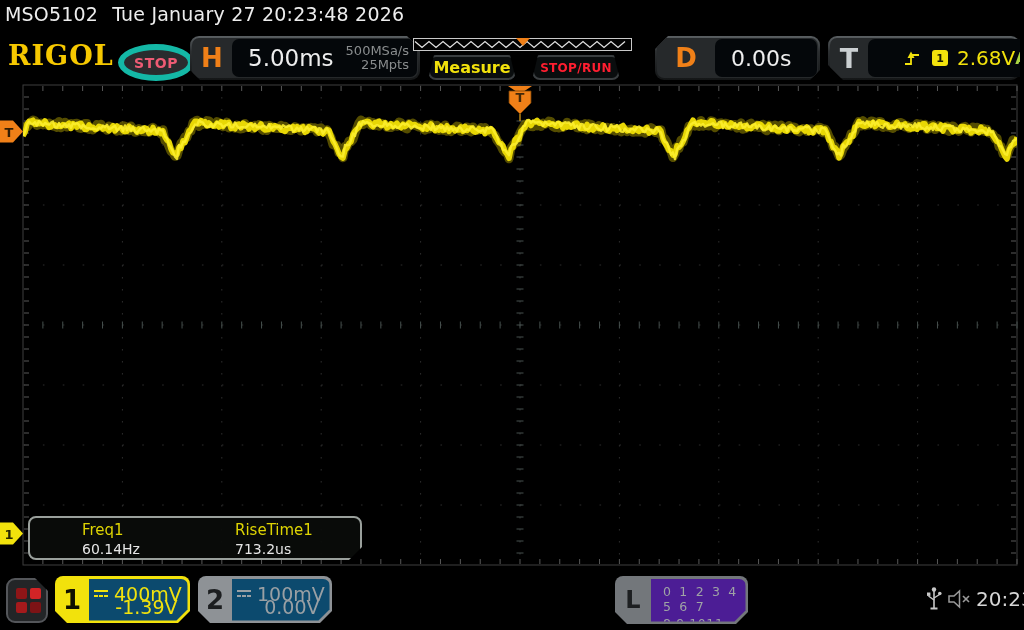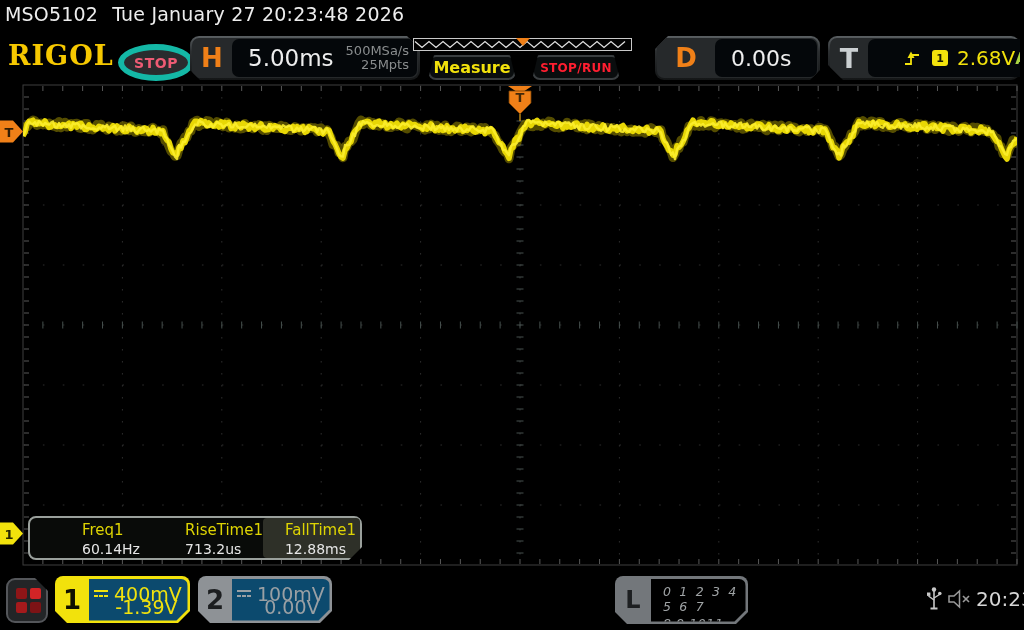--- a/index.html
+++ b/index.html
@@ -52,23 +52,23 @@
            clip-path:polygon(0 0,100% 0,100% calc(100% - 12px),calc(100% - 12px) 100%,12px 100%,0 calc(100% - 12px));}
   .chtab{position:absolute;left:0;top:0;bottom:0;width:34px;display:flex;align-items:center;justify-content:center;
          font-size:26px;font-weight:bold;}
   .chbody{position:absolute;left:34px;top:2.5px;right:2.5px;bottom:2.5px;background:#0c4a6e;
           border-radius:0 7px 7px 0;
           clip-path:polygon(0 0,100% 0,100% calc(100% - 11px),calc(100% - 11px) 100%,0 100%);}
   .chrow1{position:absolute;left:4px;top:4px;display:flex;align-items:center;font-size:19px;}
   .chrow2{position:absolute;right:10px;bottom:3px;font-size:19px;}
   .lbadge{position:absolute;left:615px;top:576px;width:133px;height:48px;background:#73777b;border-radius:8px;
           clip-path:polygon(0 0,100% 0,100% calc(100% - 12px),calc(100% - 12px) 100%,12px 100%,0 calc(100% - 12px));}
-  .lbody{position:absolute;left:36px;top:2.5px;right:2.5px;bottom:2.5px;background:#000000;
+  .lbody{position:absolute;left:36px;top:2.5px;right:2.5px;bottom:2.5px;background:#4c1d95;
          border-radius:0 7px 7px 0;padding-left:12px;box-sizing:border-box;color:#9fa3a5;
-         clip-path:polygon(0 0,100% 0,100% calc(100% - 11px),calc(100% - 11px) 100%,0 100%);font-style:italic;}
+         clip-path:polygon(0 0,100% 0,100% calc(100% - 11px),calc(100% - 11px) 100%,0 100%);}
   .lrow1{font-size:12.5px;letter-spacing:2.2px;margin-top:5px;}
   .lrow2{font-size:12.5px;letter-spacing:0.6px;margin-top:2px;}
   .clock{position:absolute;left:976px;top:587px;font-size:20px;color:#d6d6d6;}
   svg{display:block;}
   #scope-svg{position:absolute;left:0;top:0;pointer-events:none;}
 </style>
 </head>
 <body>
 
 <div class="screen">
@@ -445,24 +445,20 @@
 
   <div class="measbox">
     <div class="meascol" style="padding-left:52px;box-sizing:border-box;">
       <div class="measlabel">Freq1</div>
       <div class="measval">60.14Hz</div>
     </div>
     <div class="meascol" style="padding-left:28px;box-sizing:border-box;">
       <div class="measlabel">RiseTime1</div>
       <div class="measval">713.2us</div>
     </div>
-    <div class="meascol sel" style="padding-left:22px;box-sizing:border-box;">
-      <div class="measlabel">FallTime1</div>
-      <div class="measval">12.88ms</div>
-    </div>
   </div>
 
   <div class="menuicon">
     <i style="left:8px;top:8px;background:#8e1517;"></i>
     <i style="left:22px;top:8px;background:#d22426;"></i>
     <i style="left:8px;top:22px;background:#a51a1c;"></i>
     <i style="left:22px;top:22px;background:#7d1315;"></i>
   </div>
 
   <div class="chbadge" style="left:55px;width:135px;background:var(--yellow);">

